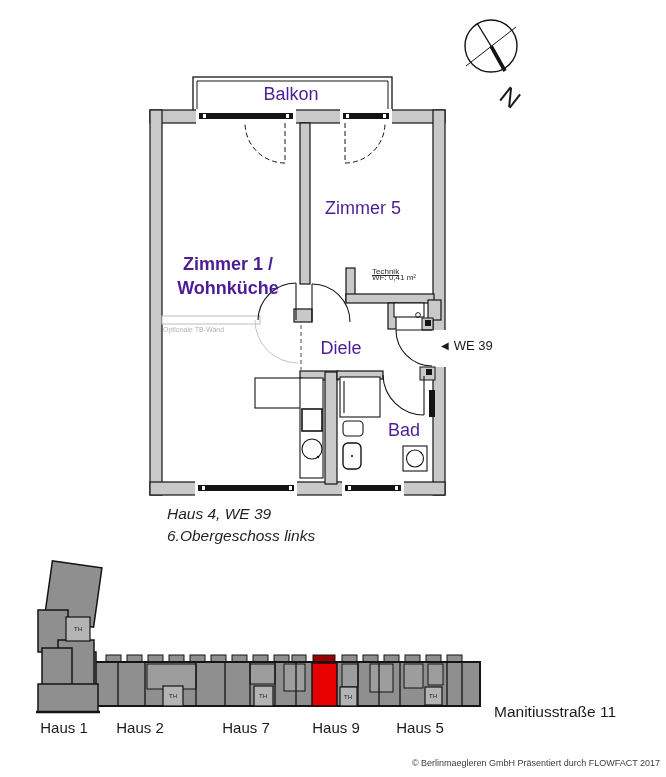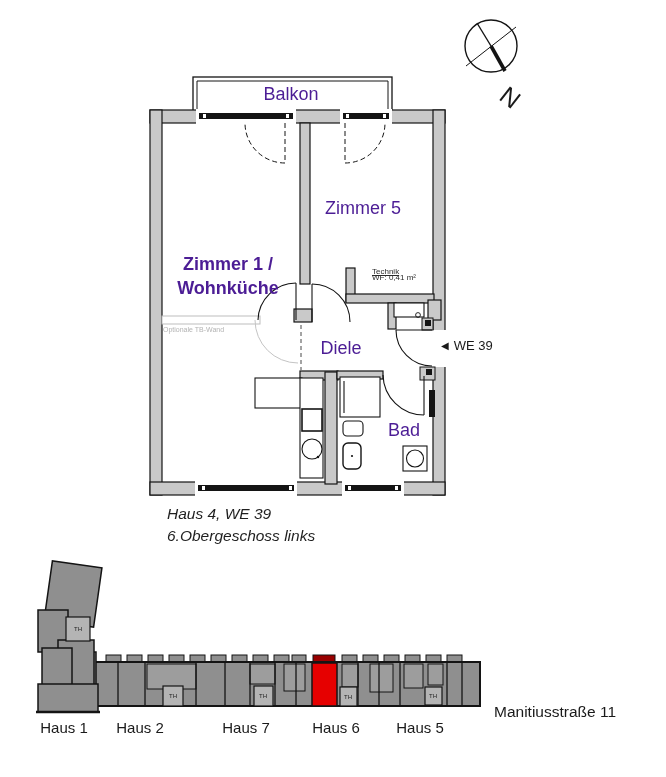--- a/index.html
+++ b/index.html
@@ -255,17 +255,18 @@
 <div class="lbl th-lbl" style="left:163px;top:693px;">TH</div>
 <div class="lbl th-lbl" style="left:253px;top:693px;">TH</div>
 <div class="lbl th-lbl" style="left:338px;top:694px;">TH</div>
 <div class="lbl th-lbl" style="left:423px;top:693px;">TH</div>
 
 <div class="lbl street" style="left:494px;top:671px;margin-top:32px;">Manitiusstraße 11</div>
 
 <div class="lbl haus ctr" style="left:29px;top:719px;">Haus 1</div>
 <div class="lbl haus ctr" style="left:105px;top:719px;">Haus 2</div>
 <div class="lbl haus ctr" style="left:211px;top:719px;">Haus 7</div>
-<div class="lbl haus ctr" style="left:301px;top:719px;">Haus 6</div>
+<div class="lbl haus ctr" style="left:301px;top:719px;">Haus 9</div>
 <div class="lbl haus ctr" style="left:385px;top:719px;">Haus 5</div>
 
+<div class="lbl copyright" style="right:6px;top:758px;">© Berlinmaegleren GmbH Präsentiert durch FLOWFACT 2017</div>
 
 </div>
 
 </body></html>

